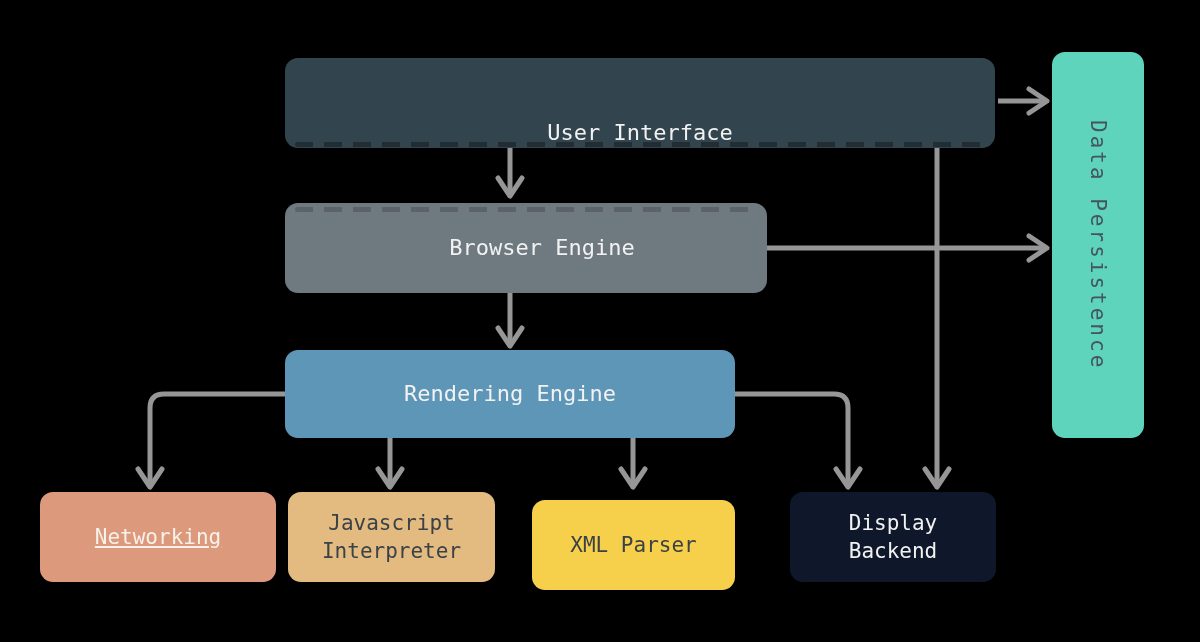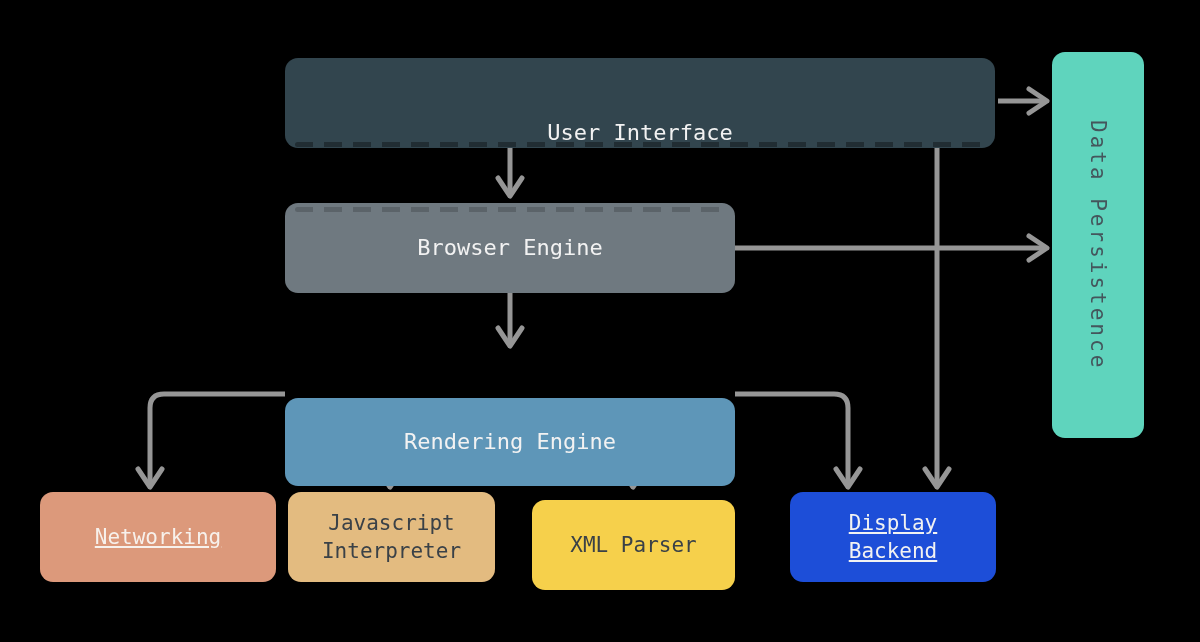--- a/index.html
+++ b/index.html
@@ -17,21 +17,21 @@
     content:"";position:absolute;left:10px;right:10px;bottom:1px;height:5px;
     background:repeating-linear-gradient(90deg,rgba(0,0,0,0.35) 0 18px,transparent 18px 29px);
     border-radius:3px;
   }
   .node-browser-engine{left:285px;top:203px;width:450px;height:90px;color:#F2F2F2;}
   .node-browser-engine::before{
     content:"";position:absolute;left:10px;right:10px;top:4px;height:5px;
     background:repeating-linear-gradient(90deg,rgba(0,0,0,0.18) 0 18px,transparent 18px 29px);
     border-radius:3px;
   }
-  .node-rendering-engine{left:285px;top:350px;width:450px;height:88px;color:#F2F2F2;margin-top:48px;}
+  .node-rendering-engine{left:285px;top:350px;width:450px;height:88px;color:#F2F2F2;}
   .node-networking{left:40px;top:492px;width:236px;height:90px;color:#F7F1EC;font-size:21px;text-decoration:underline;}
   .node-javascript-interpreter{left:288px;top:492px;width:207px;height:90px;color:#3A4147;font-size:21px;padding:0 8px;box-sizing:border-box;}
   .node-xml-parser{left:532px;top:492px;width:203px;height:90px;color:#3A4147;font-size:21px;}
   .node-display-backend{left:790px;top:492px;width:206px;height:90px;color:#F2F2F2;font-size:21px;padding:0 12px;box-sizing:border-box;}
   .node-data-persistence{left:1052px;top:52px;width:92px;height:386px;color:#44565C;font-size:21px;}
   .vertical-label{writing-mode:vertical-rl;text-orientation:mixed;letter-spacing:3px;}
 </style>
 </head>
 <body>
 
@@ -53,41 +53,41 @@
       <path d="M390,438 V487" marker-end="url(#arrow)"></path>
       <path d="M633,438 V487" marker-end="url(#arrow)"></path>
       <path d="M735,394 H834 Q848,394 848,408 V487" marker-end="url(#arrow)"></path>
     </g>
   </svg>
 
   <div class="node node-user-interface" style="background: rgb(50, 69, 78);">
     <span>User Interface</span>
   </div>
 
-  <div class="node node-browser-engine" style="background: rgb(111, 121, 128);">
+  <div class="node node-browser-engine" style="background: rgb(111, 121, 128); padding-left: 32px;">
     <span>Browser Engine</span>
   </div>
 
   <div class="node node-rendering-engine" style="background: rgb(94, 150, 184);">
     <span>Rendering Engine</span>
   </div>
 
   <div class="node node-networking" style="background: rgb(220, 153, 123);">
     <span>Networking</span>
   </div>
 
   <div class="node node-javascript-interpreter" style="background: rgb(227, 187, 128); justify-content: flex-end;">
     <span>Javascript Interpreter</span>
   </div>
 
   <div class="node node-xml-parser" style="background: rgb(246, 208, 75); margin-top: 8px;">
     <span>XML Parser</span>
   </div>
 
-  <div class="node node-display-backend" style="background: #1d4ed8; text-decoration: underline;">
+  <div class="node node-display-backend" style="background: #0f172a;">
     <span>Display Backend</span>
   </div>
 
   <div class="node node-data-persistence" style="background: rgb(95, 212, 189);">
     <span class="vertical-label">Data Persistence</span>
   </div>
 
 </div>
 
 </body></html>

